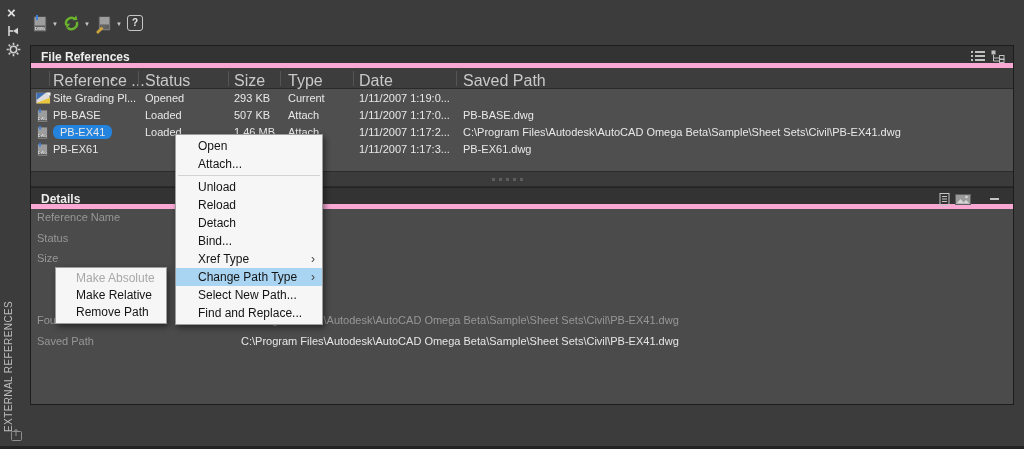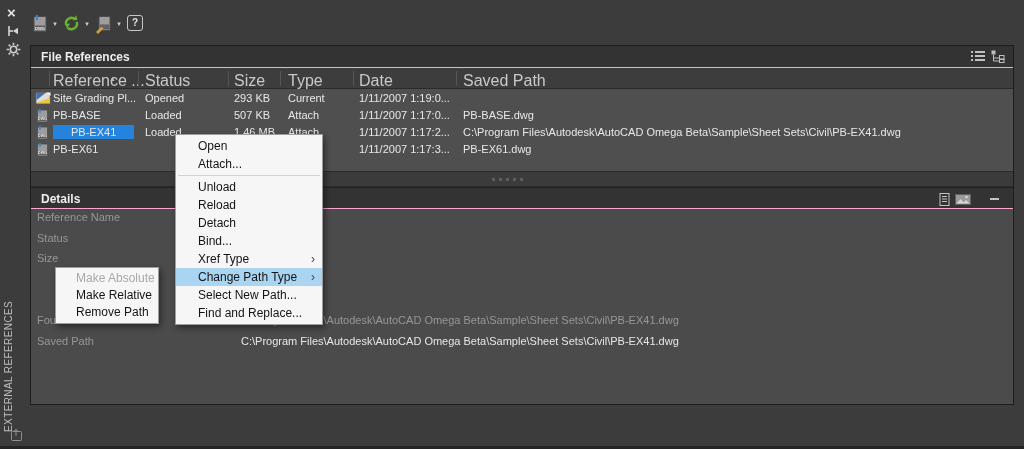--- a/index.html
+++ b/index.html
@@ -11,34 +11,34 @@
   .strip-btn { position:absolute; color:#e2e2e2; cursor:default; }
   .close-x { left:7px; top:4px; font-size:15px; font-weight:bold; }
   .vertical-title { position:absolute; left:3px; top:432px; width:142px; transform:rotate(-90deg); transform-origin:0 0; font-size:10px; letter-spacing:.4px; color:#bdbdbd; white-space:nowrap; }
 
   
   .tb { position:absolute; top:14px; }
   .tb-arrow { position:absolute; top:21px; font-size:6px; color:#c9c9c9; }
 
   
   .panel { position:absolute; left:30px; top:45px; width:984px; height:360px; background:#2f2f2f; border:1px solid #1d1d1d; }
-  .titlebar { position:absolute; left:0; width:982px; height:22px; background:#333333; border-bottom:1px solid #f9a8d4; }
+  .titlebar { position:absolute; left:0; width:982px; height:22px; background:#333333; border-bottom:5px solid #f9a8d4; }
   .titlebar .t { position:absolute; left:10px; top:4px; font-size:12px; font-weight:bold; color:#ededed; }
   .fr-titlebar { top:0; }
   .dt-titlebar { top:141px; border-top:1px solid #232323; }
 
   
   .thead { position:absolute; left:0; top:22px; width:982px; height:21px; background:#3d3d3d; border-bottom:1px solid #2a2a2a; }
   .th { position:absolute; top:4px; font-size:16px; color:#c9c9c9; white-space:nowrap; }
   .vsep { position:absolute; top:3px; width:1px; height:15px; background:#555555; }
   .body-fill { position:absolute; left:0; top:43px; width:982px; height:82px; background:#4f4f4f; }
   .row { position:absolute; left:0; width:982px; height:17px; }
   .cell { position:absolute; top:2px; font-size:11px; color:#e8e8e8; white-space:nowrap; }
   .row-icon { position:absolute; left:4px; top:1px; }
-  .sel { background:#2383dd; padding:1px 18px; margin-left:-5px; }
+  .sel { background:#2383dd; padding:1px 7px; margin-left:-5px;border-radius:6px; }
 
   
   .splitter { position:absolute; left:0; top:125px; width:982px; height:16px; background:#3b3b3b; border-top:1px solid #2b2b2b; border-bottom:1px solid #2b2b2b; }
   .dots { position:absolute; left:461px; top:6px; display:flex; gap:4px; }
   .dots i { width:3px; height:3px; background:#5d5d5d; display:block; }
 
   
   .dbody { position:absolute; left:0; top:163px; width:982px; height:195px; background:#4b4b4b; }
   .drow { position:absolute; left:0; width:822px; height:20px; }
   .dlabel { position:absolute; left:6px; top:3px; font-size:11px; color:#979797; white-space:nowrap; }
@@ -48,21 +48,21 @@
   
   .hbtn { position:absolute; top:4px; }
 
   
   .menu { position:absolute; background:#f6f6f6; border:1px solid #9d9d9d; box-shadow:2px 3px 6px rgba(0,0,0,.45); z-index:50;margin-left:42px; }
   .ctx { left:133px; top:134px; width:148px; padding:2px 0; }
   .mi { position:relative; height:18px; line-height:18px; padding-left:22px; font-size:12px; color:#141414; white-space:nowrap; }
   .mi .sub { position:absolute; right:7px; top:0; font-size:12px; color:#444; }
   .mi.hl { background:#a9d5f2; }
   .msep { height:1px; background:#d2d2d2; margin:2px 2px; }
-  .submenu { left:13px; top:267px; width:104px; padding:2px 0; z-index:51; }
+  .submenu { left:13px; top:267px; width:112px; padding:2px 0; z-index:51; }
   .smi { height:17px; line-height:17px; padding-left:20px; font-size:12px; color:#141414; white-space:nowrap; }
   .smi.dis { color:#a8a8a8; }
 
   svg { display:block; }
 </style>
 </head>
 <body>
 
 <div class="app">
 

